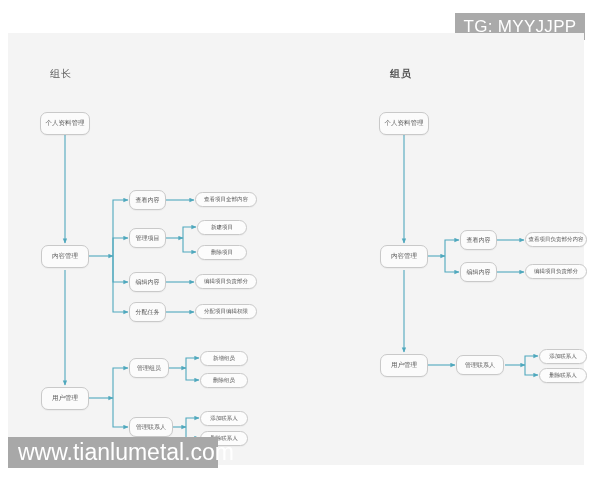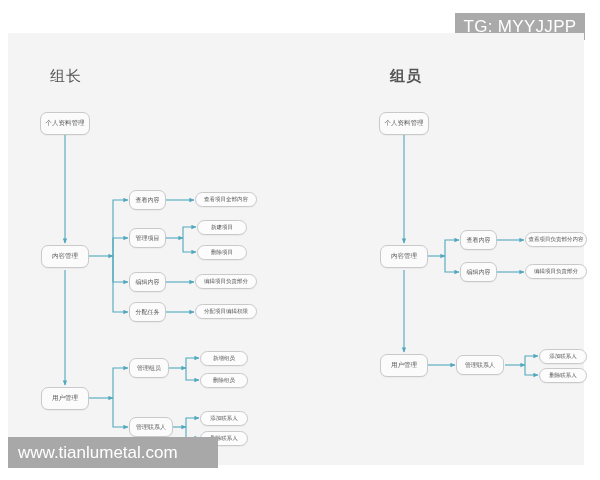--- a/index.html
+++ b/index.html
@@ -36,21 +36,21 @@
     position: absolute;
     left: 8px;
     top: 33px;
     width: 576px;
     height: 432px;
     background: #f4f4f4;
   }
   
   .col-title {
     position: absolute;
-    font-size: 15px;
+    font-size: 10px;
     color: #555555;
     letter-spacing: 1px;
     white-space: nowrap;
   }
   #title-leader  { left: 50px;  top: 67px; }
   #title-member  { left: 390px; top: 67px; font-weight: bold; }
 
   
   #wires {
     position: absolute;
@@ -89,21 +89,21 @@
   }
   
   #watermark {
     position: absolute;
     left: 8px;
     top: 437px;
     width: 210px;
     height: 31px;
     background: #a8a8a8;
     color: #ffffff;
-    font-size: 17px;
+    font-size: 23px;
     line-height: 31px;
     padding-left: 10px;
     white-space: nowrap;
   }
 </style>
 </head>
 <body>
 
 <div id="page">
 

